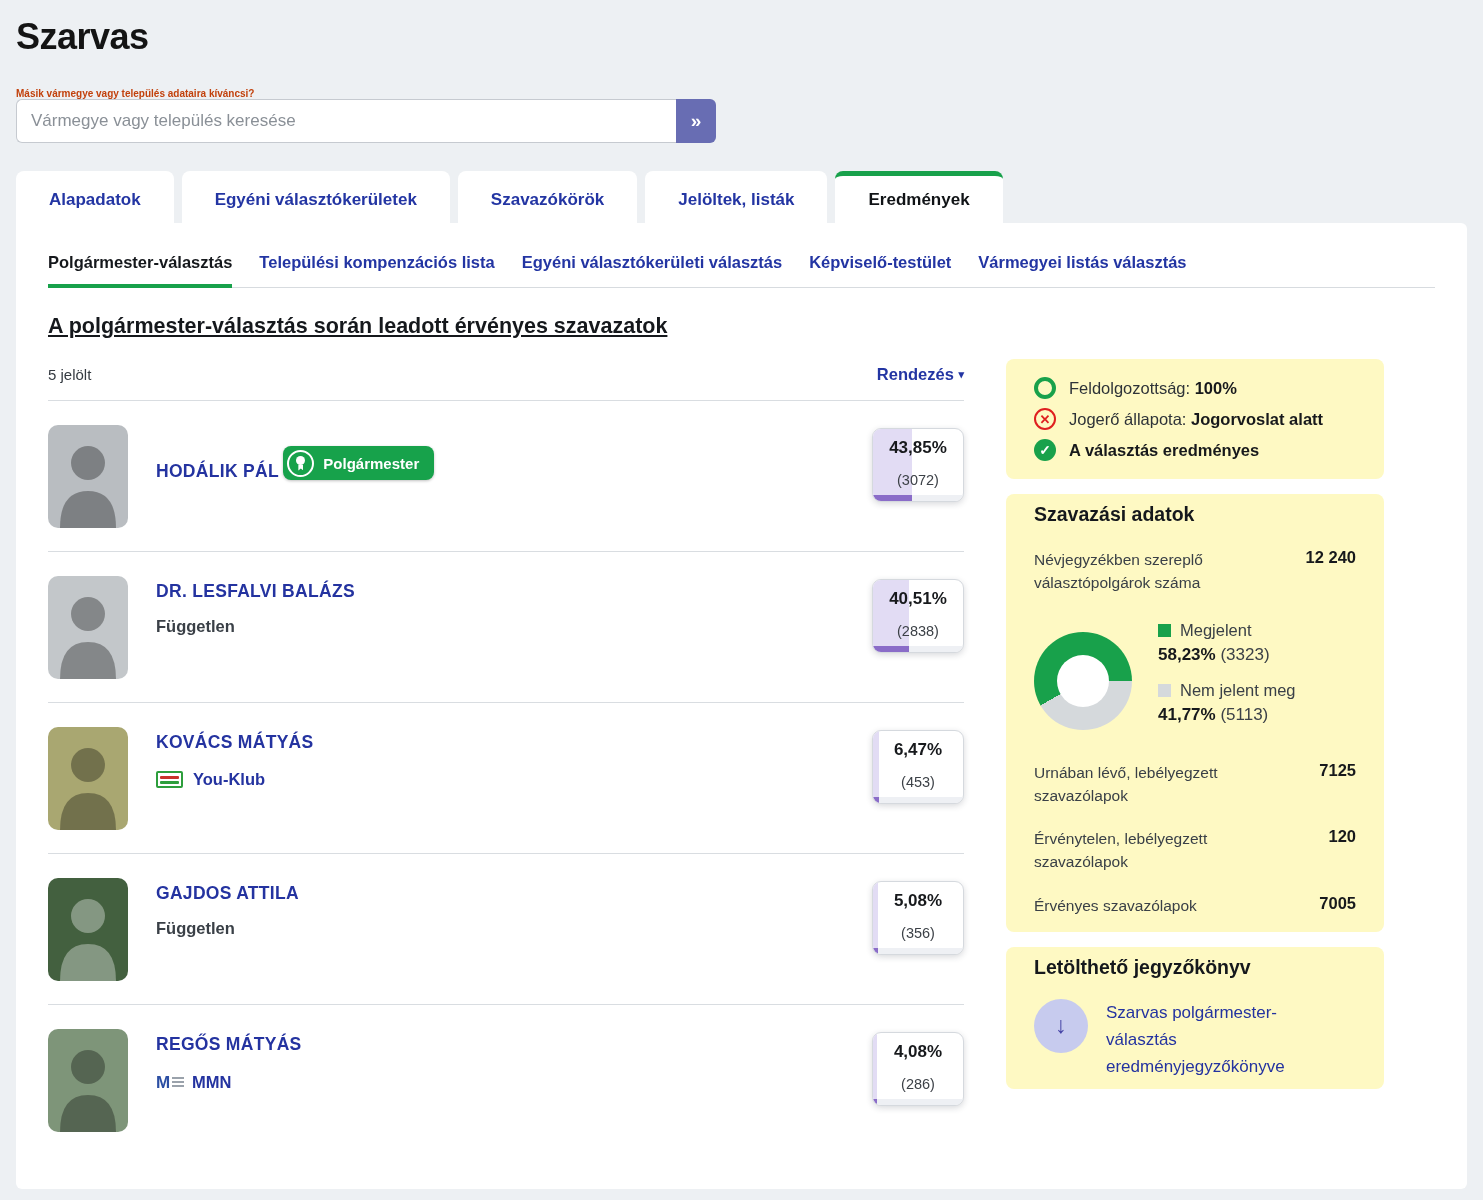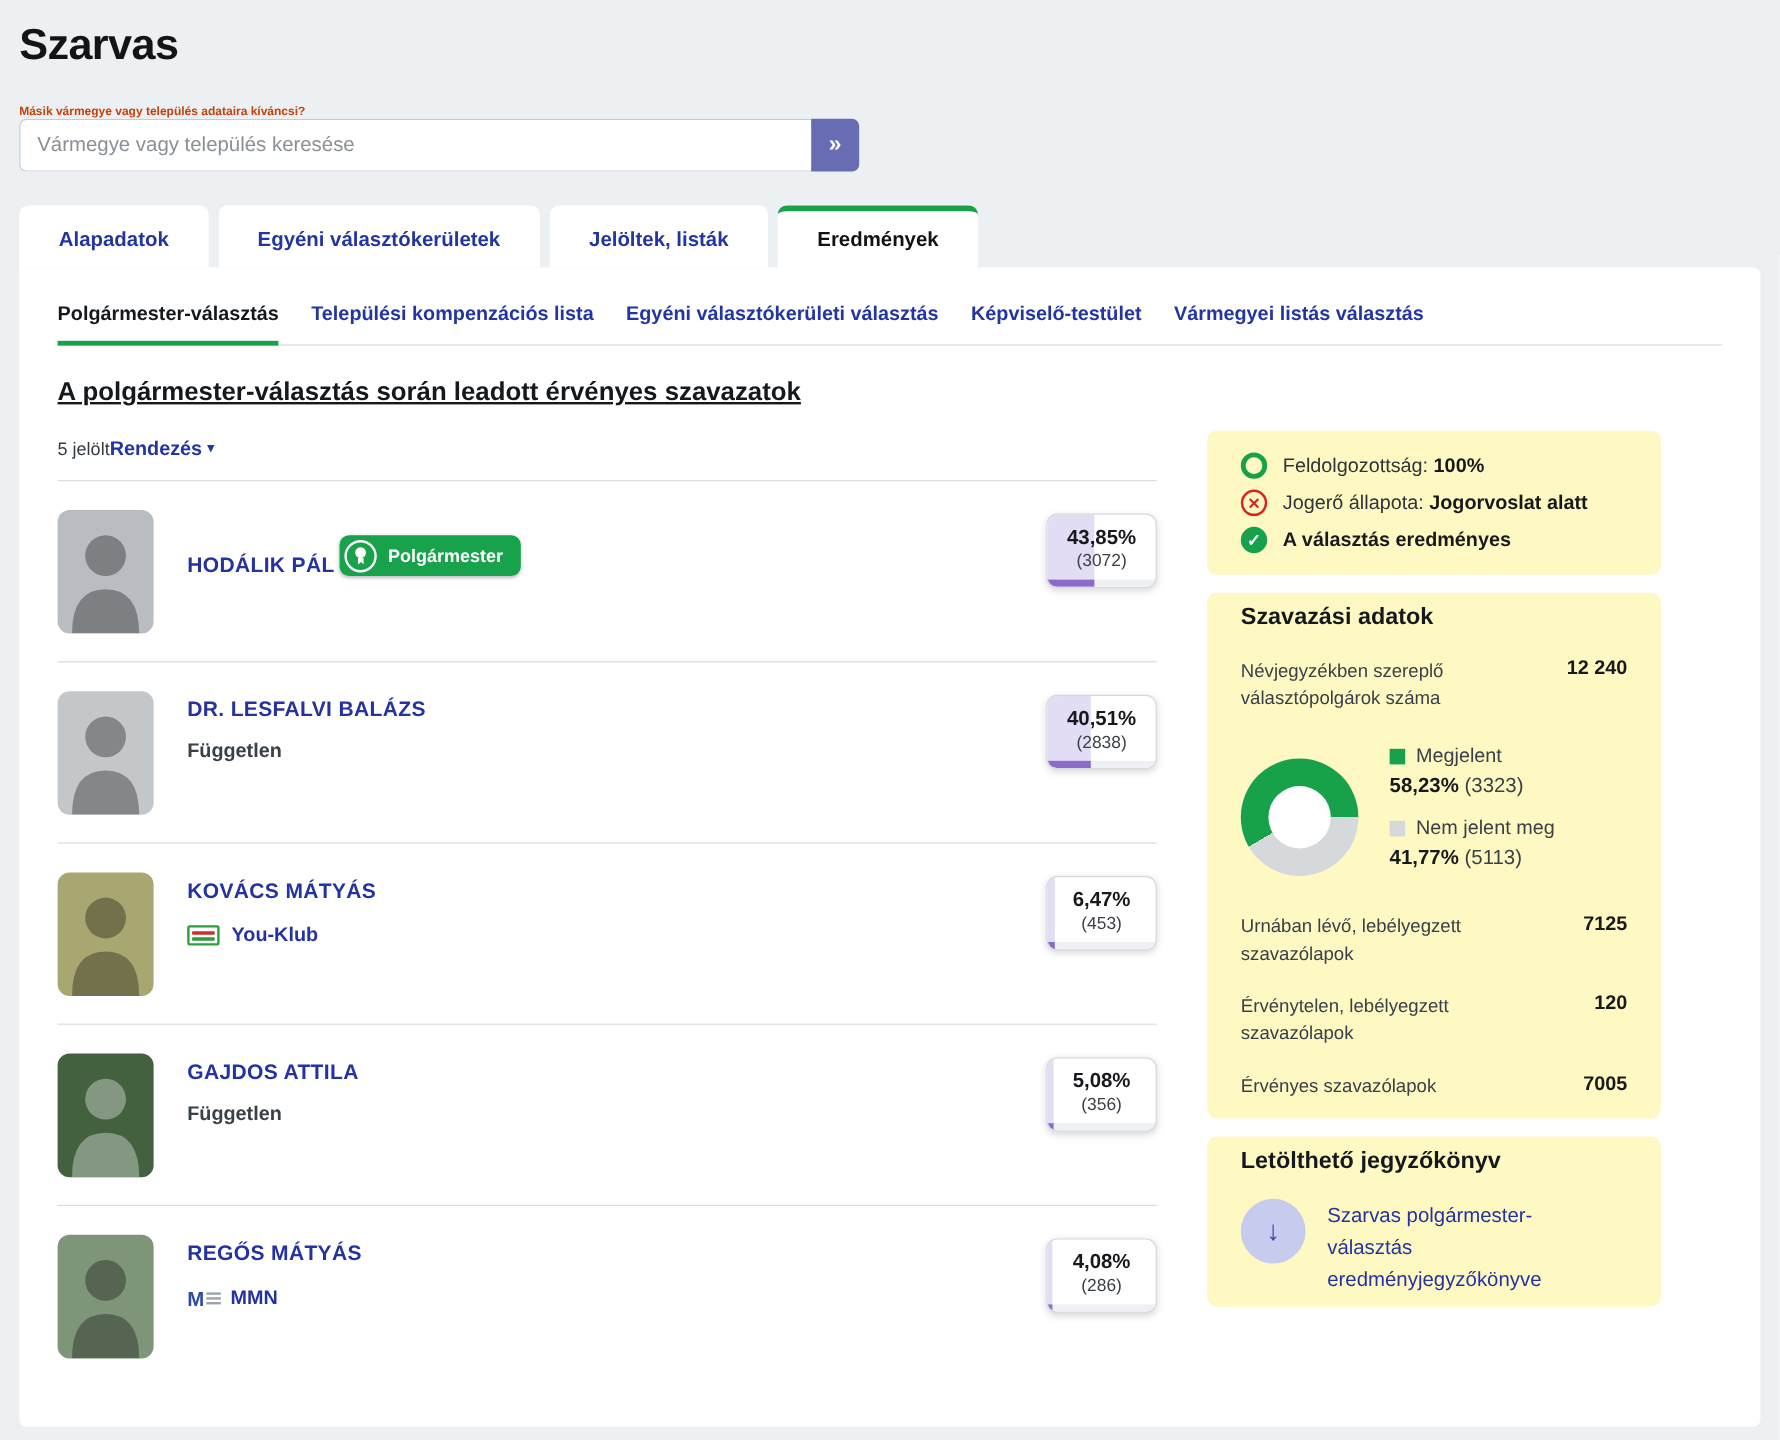--- a/index.html
+++ b/index.html
@@ -46,21 +46,21 @@
   .subtab.active { color:#15181c; }
   .subtab.active::after {
     content:""; position:absolute; left:0; right:0; bottom:-1px; height:4px; background:#18a14b;
   }
 
   .h2 { font-size:21.5px; font-weight:800; color:#15181c; margin:26px 0 20px;text-decoration:underline; }
 
   .content { display:flex; align-items:flex-start; }
   .left-col { width:916px; }
 
-  .list-head { display:flex; justify-content:flex-start; align-items:center; padding:6px 0 16px; border-bottom:1px solid #d9dde1; }
+  .list-head { display:flex; justify-content:space-between; align-items:center; padding:6px 0 16px; border-bottom:1px solid #d9dde1; }
   .count { font-size:15px; color:#343a41; }
   .sort { font-size:16.5px; font-weight:700; color:#2335a3; cursor:pointer; }
   .sort .caret { font-size:11px; vertical-align:2px; }
 
   .cand { display:flex; align-items:flex-start; padding:24px 0 23px; border-bottom:1px solid #d9dde1; }
   .cand:last-child { border-bottom:none; }
   .photo {
     width:80px; height:103px; border-radius:10px; margin-right:28px;
     overflow:hidden; position:relative; flex:none; background:#b9bdc1;
   }
@@ -105,21 +105,21 @@
   
   .badge {
     width:92px; background:#fff; border:1px solid #d5d9de; border-radius:9px;
     box-shadow:0 2px 6px rgba(40,45,60,.18); position:relative; overflow:hidden;
     text-align:center; padding:9px 0 13px; margin-top:3px; flex:none;
   }
   .badge .fill   { position:absolute; left:0; top:0; bottom:0; background:#e2dcf4; }
   .badge .strip  { position:absolute; left:0; right:0; bottom:0; height:6px; background:#eef0f4; }
   .badge .stripf { position:absolute; left:0; bottom:0; height:6px; background:#8a6cc8; }
   .badge .bpct   { position:relative; font-size:17px; font-weight:800; color:#17191c; }
-  .badge .bvotes { position:relative; font-size:14.5px; color:#3c4147; margin-top:2px; }
+  .badge .bvotes { position:relative; font-size:14.5px; color:#3c4147; margin-top:14px; }
 
   
   .sidebar { width:378px; margin-left:42px; }
   .sbox { background:#fef9c3; border-radius:8px; padding:9px 28px; margin-bottom:15px; }
 
   .stat-row { display:flex; align-items:center; gap:13px; margin:9px 0; font-size:16.5px; color:#2e3338; }
   .stat-row b { color:#17191c; }
   .ic { width:22px; height:22px; border-radius:50%; flex:none; position:relative; }
   .ic-ring { border:4.5px solid #18a14b; background:transparent; }
   .ic-x { border:2px solid #df1f1f; color:#df1f1f; font-size:13px; font-weight:700; display:flex; align-items:center; justify-content:center; }
@@ -159,20 +159,21 @@
   <div class="search-row">
     <input class="search-input" type="text" placeholder="Vármegye vagy település keresése" style="">
     <button class="search-btn">
       <span>»</span>
     </button>
   </div>
 
   <div class="tabs">
     <div class="tab">Alapadatok</div>
     <div class="tab">Egyéni választókerületek</div>
+    <div class="tab">Szavazókörök</div>
     <div class="tab">Jelöltek, listák</div>
     <div class="tab active">Eredmények</div>
   </div>
 
   <div class="panel">
 
     <div class="subtabs">
       <div class="subtab active">Polgármester-választás</div>
       <div class="subtab">Települési kompenzációs lista</div>
       <div class="subtab">Egyéni választókerületi választás</div>

